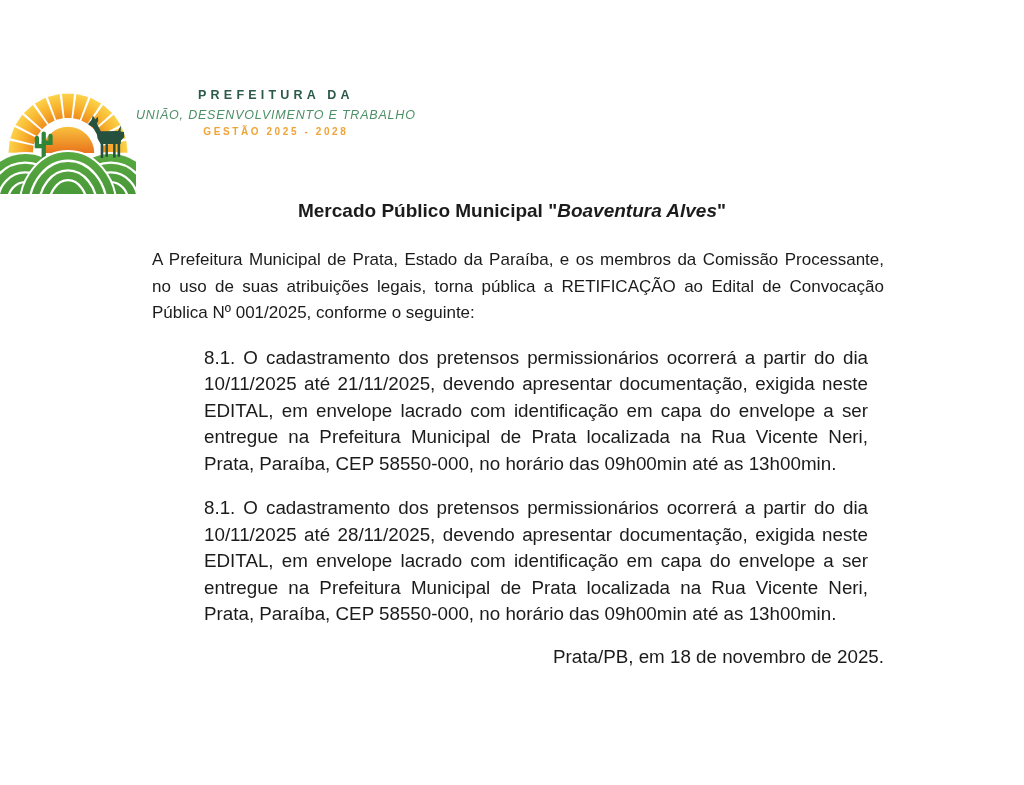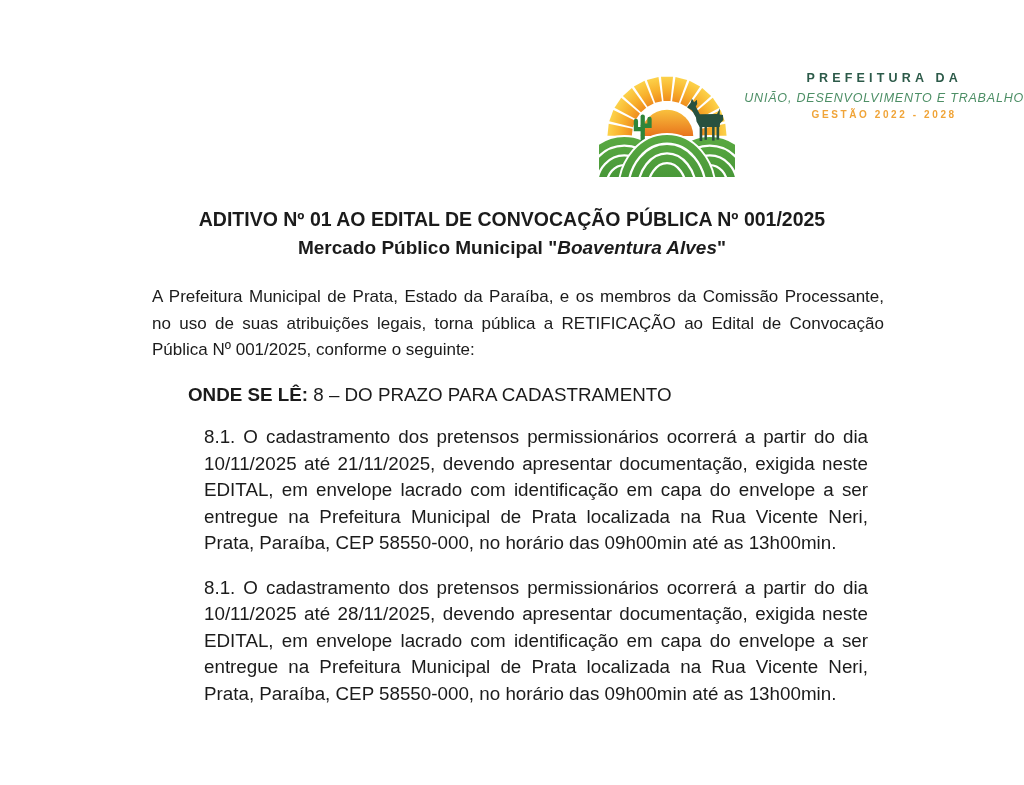--- a/index.html
+++ b/index.html
@@ -5,21 +5,21 @@
   html,body{margin:0;padding:0;background:#fff;}
   .page{
     position:relative;
     width:1024px;height:785px;
     background:#ffffff;
     overflow:hidden;
     font-family:"Liberation Sans","DejaVu Sans",sans-serif;
     color:#1b1b1b;
   }
   
-  .logo{display:flex;justify-content:flex-end;align-items:flex-start;padding-top:58px;gap:9px;}
+  .logo{display:flex;justify-content:flex-start;align-items:flex-start;padding-top:75px;}
   .emblem{flex:0 0 auto;}
   .logo-text{display:flex;flex-direction:column;align-items:center;padding-top:13px;}
   .l-pref{font-size:12.5px;font-weight:bold;letter-spacing:4.2px;color:#2c5a49;white-space:nowrap;}
   .l-prata{font-size:68px;font-weight:bold;letter-spacing:0.5px;line-height:0.82;margin-top:4px;color:#2c5a49;white-space:nowrap;}
   .l-slogan{font-size:12.5px;font-weight:normal;font-style:italic;letter-spacing:0.8px;color:#4d8f66;margin-top:6px;white-space:nowrap;}
   .l-gestao{font-size:10px;font-weight:bold;letter-spacing:2.6px;color:#f0a438;margin-top:4px;white-space:nowrap;}
   
   .title{margin:30px 0 0;text-align:center;font-size:19.5px;font-weight:bold;line-height:24px;}
   .subtitle{margin:5px 0 0;text-align:center;font-size:19px;font-weight:bold;line-height:24px;}
   .subtitle .it{font-style:italic;}
@@ -102,33 +102,32 @@
           <rect x="108.6" y="70" width="2.5" height="14"></rect>
           <rect x="116.4" y="70" width="2.6" height="14.8"></rect>
           <rect x="121" y="70" width="2.7" height="13.8"></rect>
         </g>
       </g>
     </svg>
 
     <div class="logo-text">
       <div class="l-pref">PREFEITURA DA</div>
       <div class="l-slogan">UNIÃO, DESENVOLVIMENTO E TRABALHO</div>
-      <div class="l-gestao">GESTÃO 2022 - 2028</div>
+      <div class="l-gestao">GESTÃO 2025 - 2028</div>
     </div>
   </header>
 
-  <h1 class="title">ADITIVO Nº 01 AO EDITAL DE CONVOCAÇÃO PÚBLICA Nº 001/2025</h1>
 
   <h2 class="subtitle"><span>Mercado Público Municipal "</span><span class="it">Boaventura Alves</span><span>"</span></h2>
 
   <p class="intro">A Prefeitura Municipal de Prata, Estado da Paraíba, e os membros da Comissão Processante, no uso de suas atribuições legais, torna pública a RETIFICAÇÃO ao Edital de Convocação Pública Nº 001/2025, conforme o seguinte:</p>
 
   <section class="block">
-    <p class="sec-head"><strong class="lbl">ONDE SE LÊ:</strong> <span>8 – DO PRAZO PARA CADASTRAMENTO</span></p>
     <p class="sec-body"><span>8.1. O cadastramento dos pretensos permissionários ocorrerá a partir do dia 10/11/2025 até </span><span>21/11/2025</span><span>, devendo apresentar documentação, exigida neste EDITAL, em envelope lacrado com identificação em capa do envelope a ser entregue na Prefeitura Municipal de Prata localizada na Rua Vicente Neri, Prata, Paraíba, CEP 58550-000, no horário das 09h00min até as 13h00min.</span></p>
   </section>
 
   <section class="block">
     <p class="sec-body"><span>8.1. O cadastramento dos pretensos permissionários ocorrerá a partir do dia 10/11/2025 até </span><span class="date-bold">28/11/2025</span><span>, devendo apresentar documentação, exigida neste EDITAL, em envelope lacrado com identificação em capa do envelope a ser entregue na Prefeitura Municipal de Prata localizada na Rua Vicente Neri, Prata, Paraíba, CEP 58550-000, no horário das 09h00min até as 13h00min.</span></p>
   </section>
 
+  <p class="dateline">Prata/PB, em 18 de novembro de 2025.</p>
 
 </div>
 
 </body></html>

